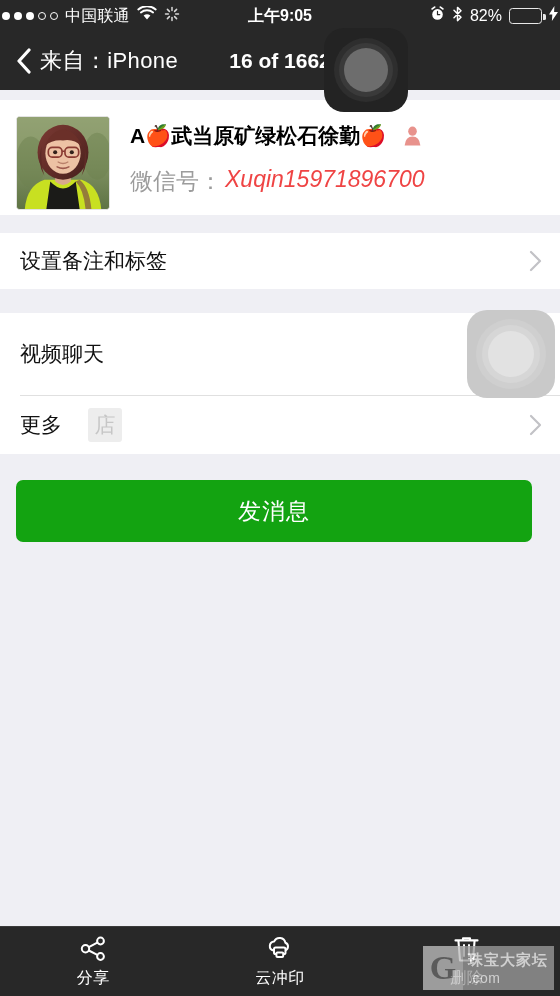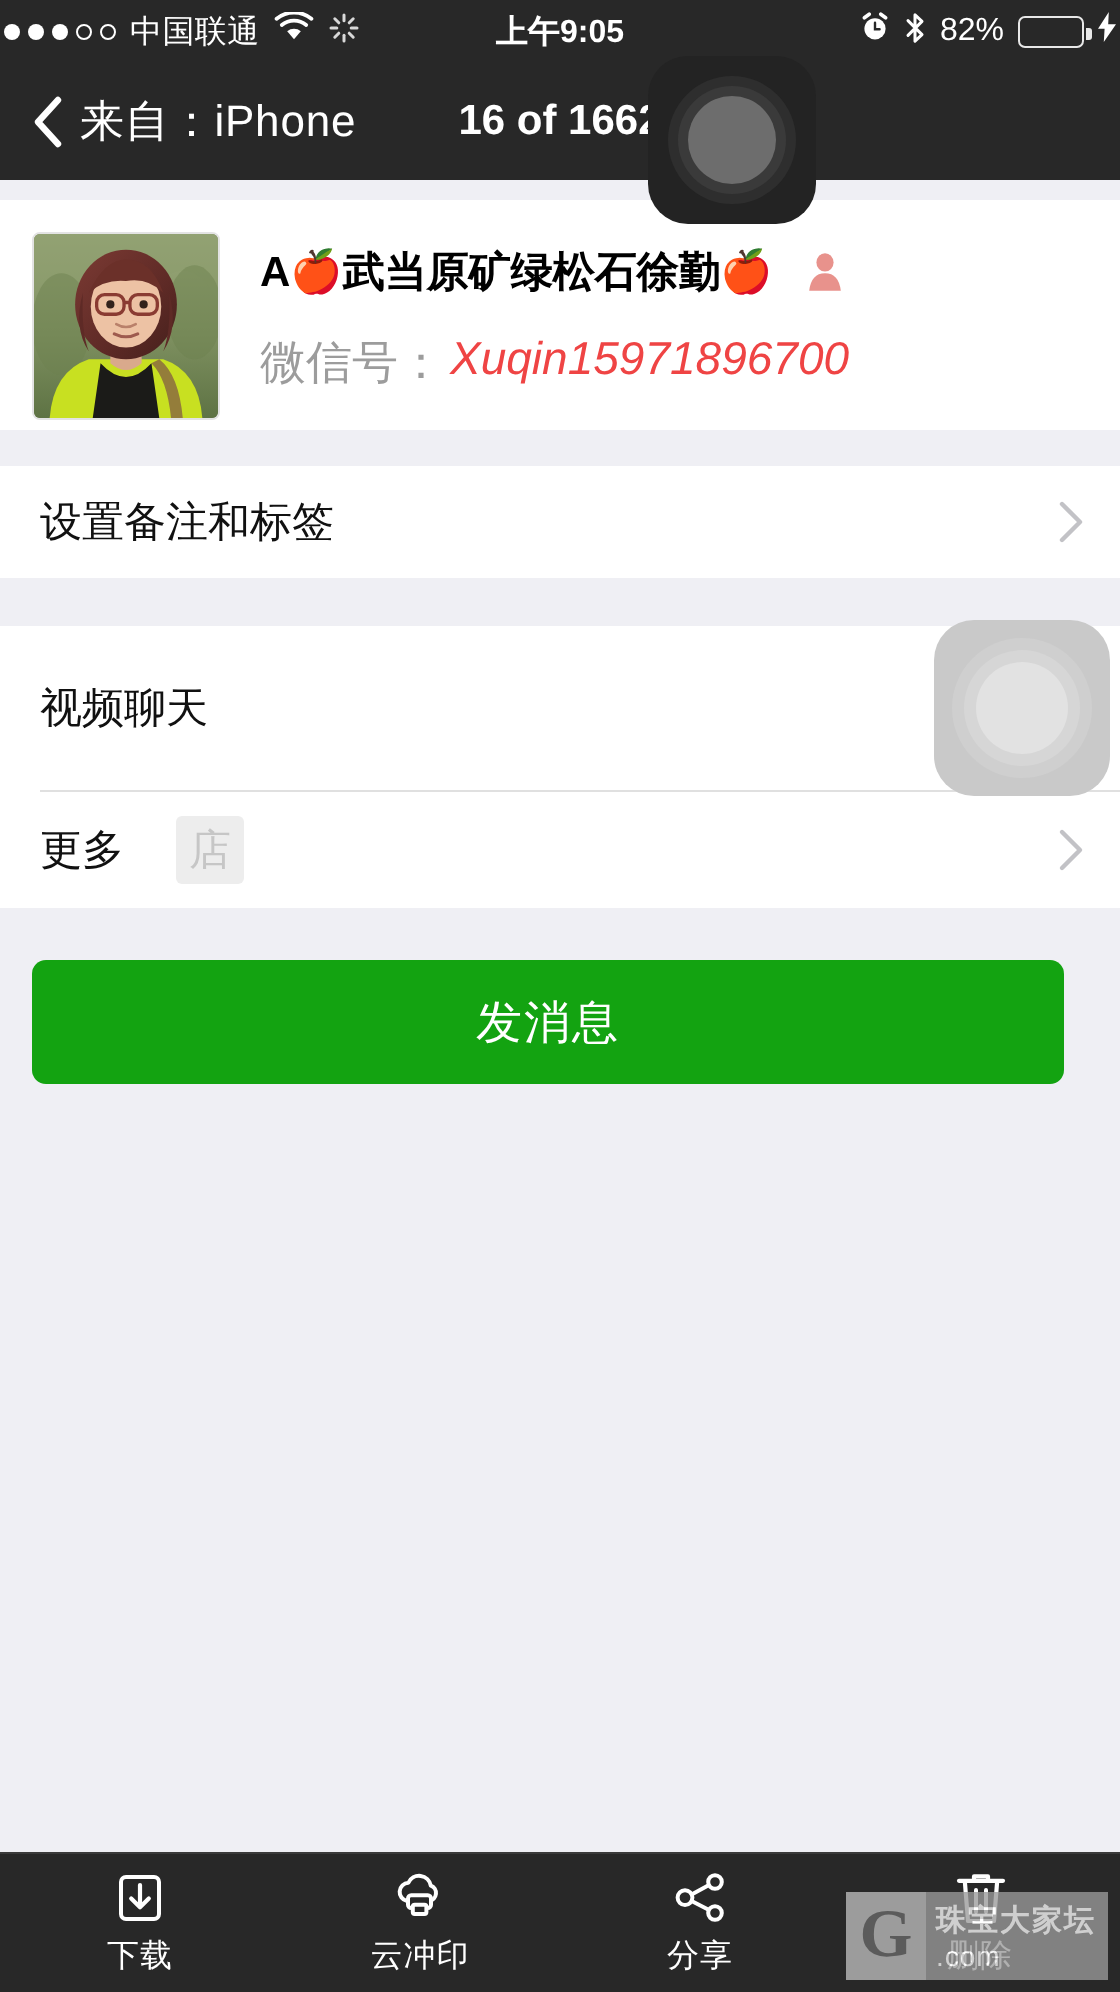--- a/index.html
+++ b/index.html
@@ -377,55 +377,46 @@
 
     <div class="btn-area">
       <div class="btn btn-primary">发消息</div>
     </div>
 
     <div class="filler"></div>
   </div>
 
   <div class="toolbar">
 
-    <div class="tool">
-      <span class="tool-ico">
-        <svg width="28" height="28" viewBox="0 0 28 28">
-          <rect x="4.5" y="3.5" width="19" height="21" rx="2.5" stroke="#fff" stroke-width="2" fill="none"></rect>
-          <path d="M14 7.5v10.5M9.6 14.2 14 18.6l4.4-4.4" stroke="#fff" stroke-width="2.1" fill="none" stroke-linecap="round" stroke-linejoin="round"></path>
-        </svg>
-      </span>
-      <span class="tool-lbl">下载</span>
-    </div>
-
-    <div class="tool">
-      <span class="tool-ico">
-        <svg width="30" height="28" viewBox="0 0 30 28">
-          <path d="M8.5 15.5a4.6 4.6 0 0 1 .7-9.1 5.9 5.9 0 0 1 11.2 1.4 4 4 0 0 1-.8 7.7z" stroke="#fff" stroke-width="2" fill="none" stroke-linejoin="round"></path>
-          <rect x="9" y="12.6" width="11.5" height="6.4" rx="1.6" stroke="#fff" stroke-width="2" fill="#282828"></rect>
-          <rect x="11.4" y="17.4" width="6.8" height="4.6" rx="1" stroke="#fff" stroke-width="2" fill="#282828"></rect>
-        </svg>
-      </span>
-      <span class="tool-lbl">云冲印</span>
-    </div>
 
     <div class="tool">
       <span class="tool-ico">
         <svg width="28" height="26" viewBox="0 0 28 26">
           <circle cx="21.5" cy="5" r="3.4" stroke="#fff" stroke-width="2" fill="none"></circle>
           <circle cx="21.5" cy="20.5" r="3.4" stroke="#fff" stroke-width="2" fill="none"></circle>
           <circle cx="6.5" cy="12.8" r="3.7" stroke="#fff" stroke-width="2" fill="none"></circle>
           <path d="M9.8 11.2 18.3 6.6M9.8 14.5l8.5 4.4" stroke="#fff" stroke-width="2" stroke-linecap="round"></path>
         </svg>
       </span>
       <span class="tool-lbl">分享</span>
     </div>
 
     <div class="tool">
       <span class="tool-ico">
+        <svg width="30" height="28" viewBox="0 0 30 28">
+          <path d="M8.5 15.5a4.6 4.6 0 0 1 .7-9.1 5.9 5.9 0 0 1 11.2 1.4 4 4 0 0 1-.8 7.7z" stroke="#fff" stroke-width="2" fill="none" stroke-linejoin="round"></path>
+          <rect x="9" y="12.6" width="11.5" height="6.4" rx="1.6" stroke="#fff" stroke-width="2" fill="#282828"></rect>
+          <rect x="11.4" y="17.4" width="6.8" height="4.6" rx="1" stroke="#fff" stroke-width="2" fill="#282828"></rect>
+        </svg>
+      </span>
+      <span class="tool-lbl">云冲印</span>
+    </div>
+
+    <div class="tool">
+      <span class="tool-ico">
         <svg width="27" height="28" viewBox="0 0 27 28">
           <path d="M2.5 5.4h22" stroke="#fff" stroke-width="2.1" stroke-linecap="round"></path>
           <path d="M10 5.4V3.2h7v2.2" stroke="#fff" stroke-width="2.1" fill="none" stroke-linejoin="round"></path>
           <path d="M5.4 5.4 7 25.5h13l1.6-20.1" stroke="#fff" stroke-width="2.1" fill="none" stroke-linejoin="round"></path>
           <path d="M11 10v11M16 10v11" stroke="#fff" stroke-width="2" stroke-linecap="round"></path>
         </svg>
       </span>
       <span class="tool-lbl">删除</span>
     </div>
 

